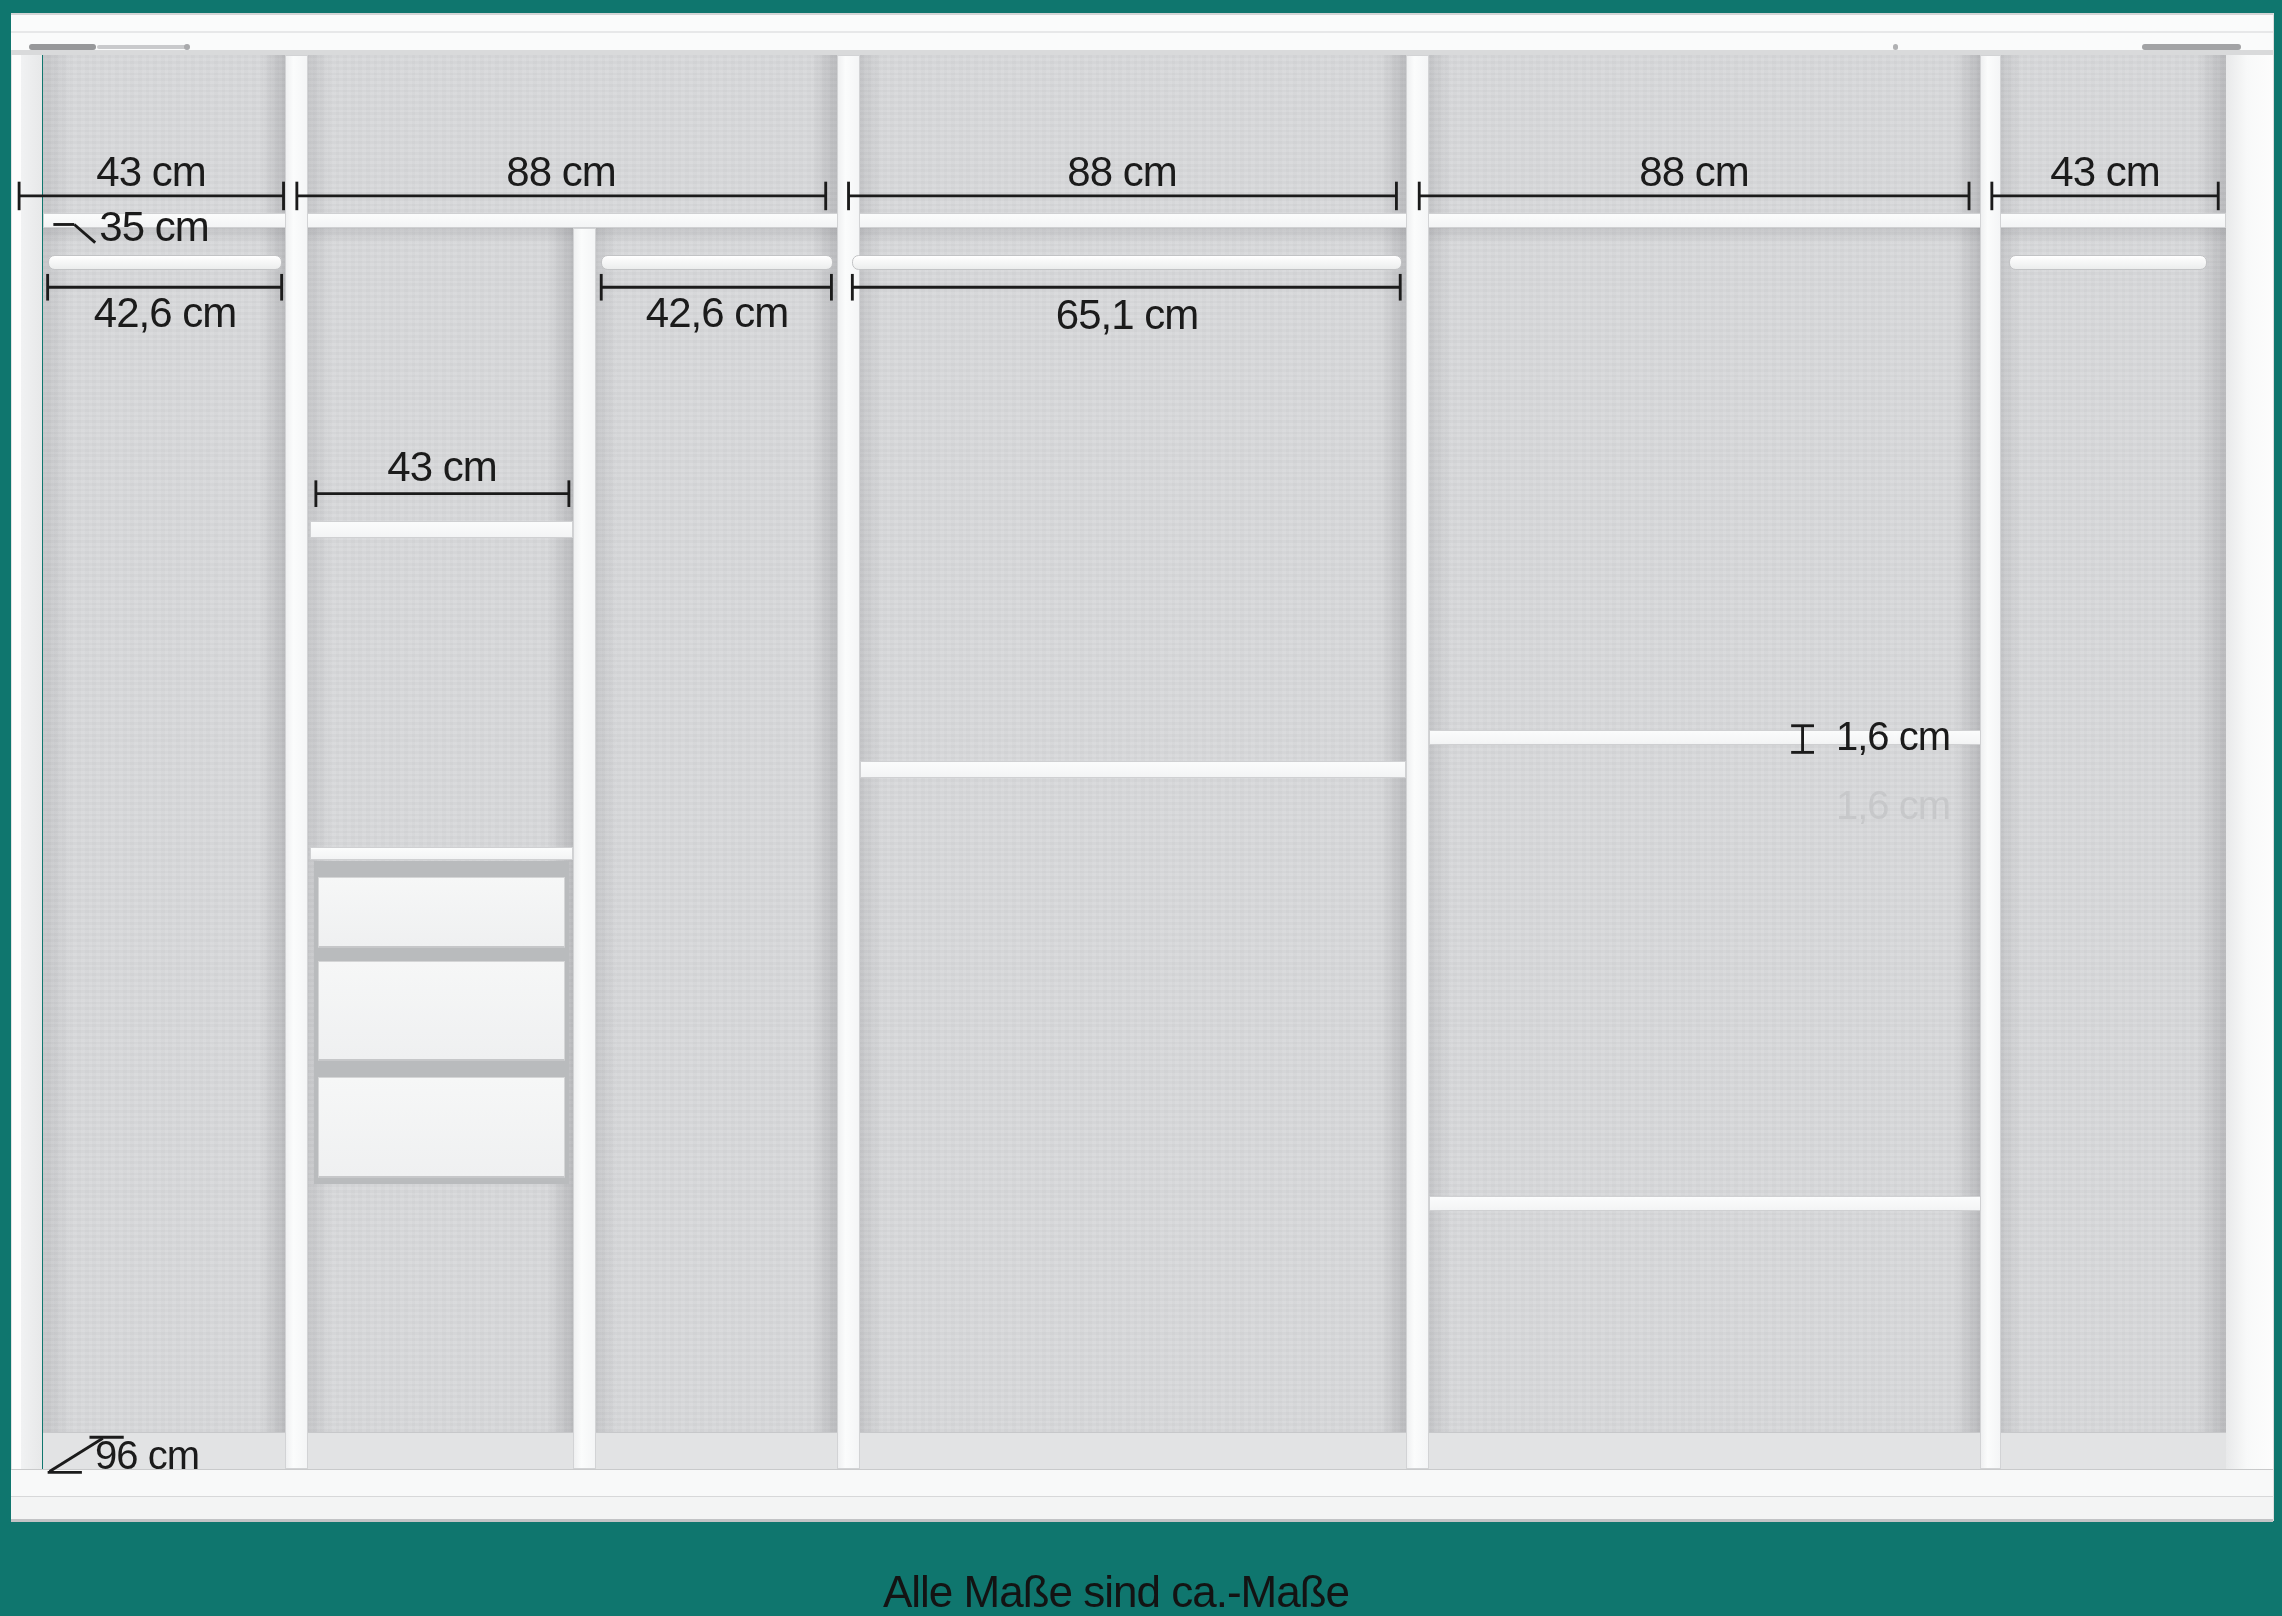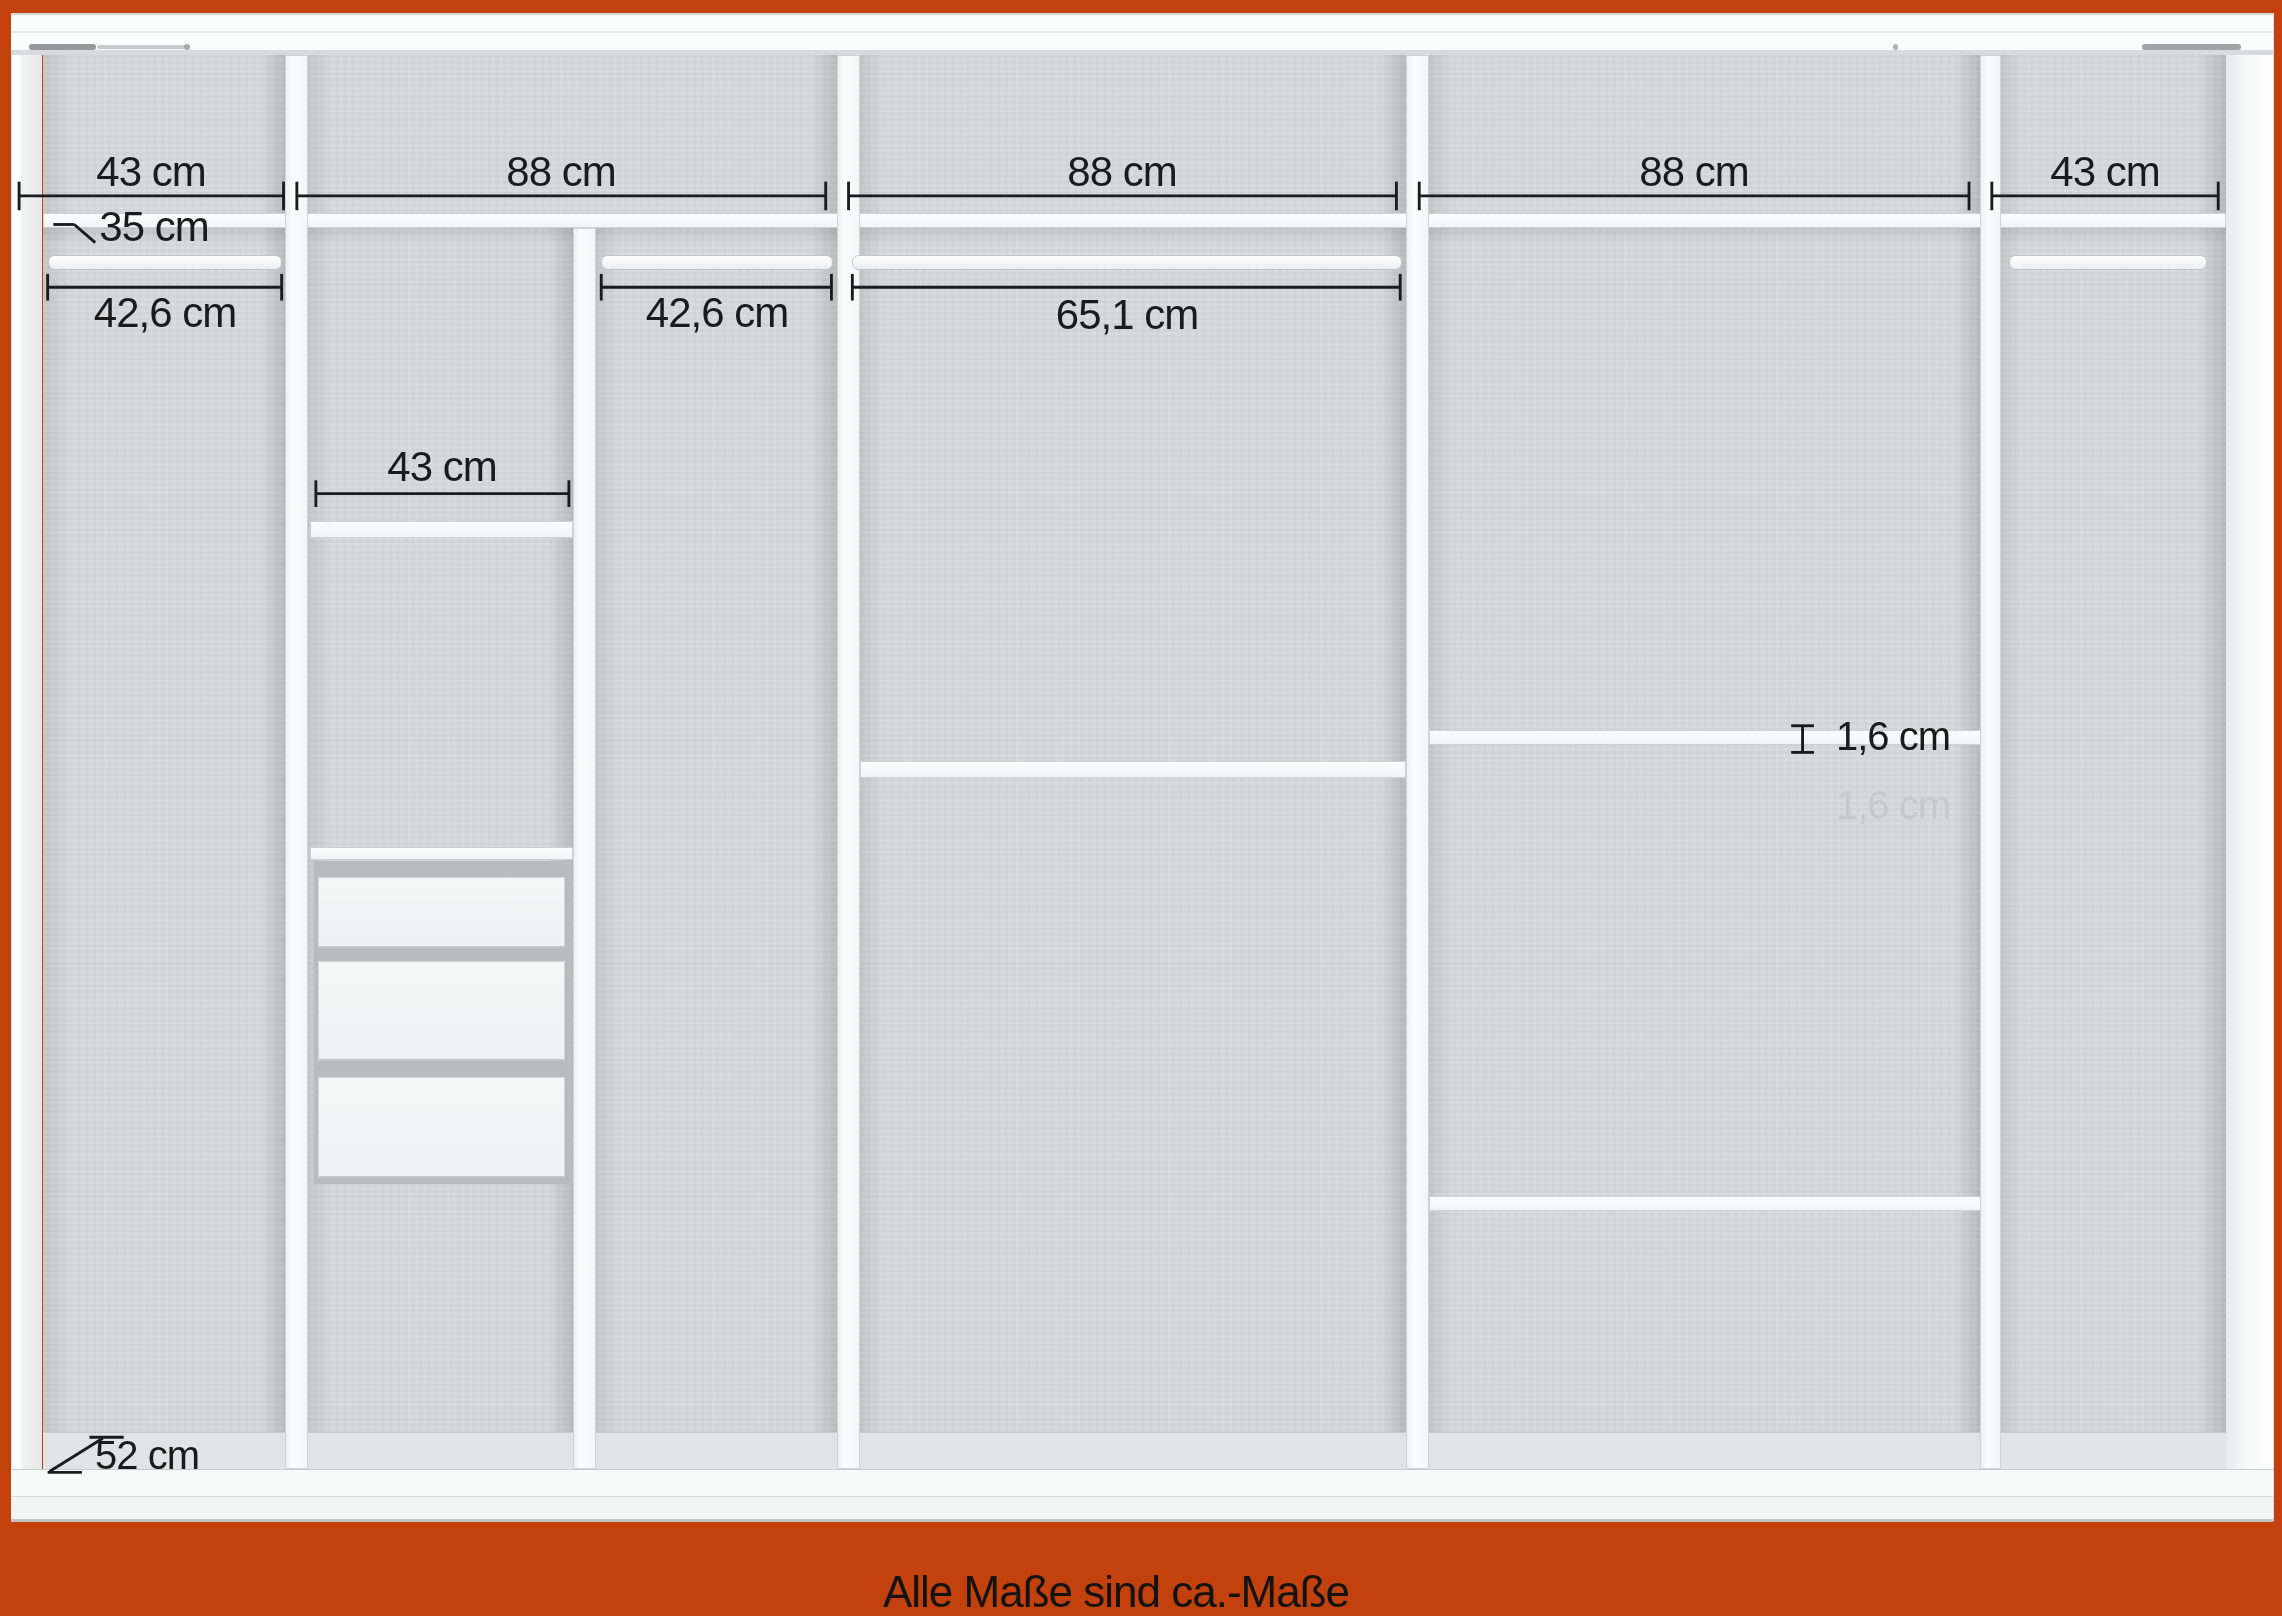--- a/index.html
+++ b/index.html
@@ -1,16 +1,16 @@
 <!DOCTYPE html>
 <html style="font-size:15px"><head>
 <meta charset="utf-8">
 <style>
   html,body{margin:0;padding:0;background:#ffffff;}
-  .canvas{position:relative;width:2283px;height:1617px;background:#c2410c;overflow:hidden;
+  .canvas{position:relative;width:2283px;height:1617px;background:#0f766e;overflow:hidden;
           font-family:"Liberation Sans", sans-serif;color:#1b1b1b;}
   .abs{position:absolute;}
   
   .interior{left:43px;top:55px;width:2183px;height:1414px;background:#d8d9db;
     background-image:repeating-linear-gradient(0deg, rgba(255,255,255,0.025) 0 2.9px, rgba(0,0,0,0.018) 2.9px 5.7px),
                      repeating-linear-gradient(90deg, rgba(255,255,255,0.02) 0 3.8px, rgba(0,0,0,0.012) 3.8px 7.6px);}
   .floor{left:43px;top:1432px;width:2183px;height:37px;background:#e2e3e4;border-top:1.9px solid #c7c8ca;}
   .topshadow{left:43px;top:228px;width:2183px;height:15px;
     background:linear-gradient(to bottom, rgba(80,80,85,0.14), rgba(80,80,85,0));}
   
@@ -177,18 +177,18 @@
   <div class="dim-label" style="left:1694px;top:150px;">88 cm</div>
   <div class="dim-label" style="left:2105px;top:150px;">43 cm</div>
 
   <div class="dim-label" style="left:154px;top:205px;">35 cm</div>
   <div class="dim-label" style="left:165px;top:291px;">42,6 cm</div>
   <div class="dim-label" style="left:717px;top:291px;">42,6 cm</div>
   <div class="dim-label" style="left:1127px;top:293px;">65,1 cm</div>
   <div class="dim-label" style="left:442px;top:445px;">43 cm</div>
   <div class="dim-label small-label" style="left:1893px;top:715px;">1,6 cm</div>
   <div class="dim-label small-label ghost" style="left:1893px;top:784px;">1,6 cm</div>
-  <div class="dim-label small-label" style="left:147px;top:1434px;">52 cm</div>
+  <div class="dim-label small-label" style="left:147px;top:1434px;">96 cm</div>
 
   <div class="caption" style="left:1116px;top:1567px;">Alle Maße sind ca.-Maße</div>
 
 </div>
 
 
 </body></html>

